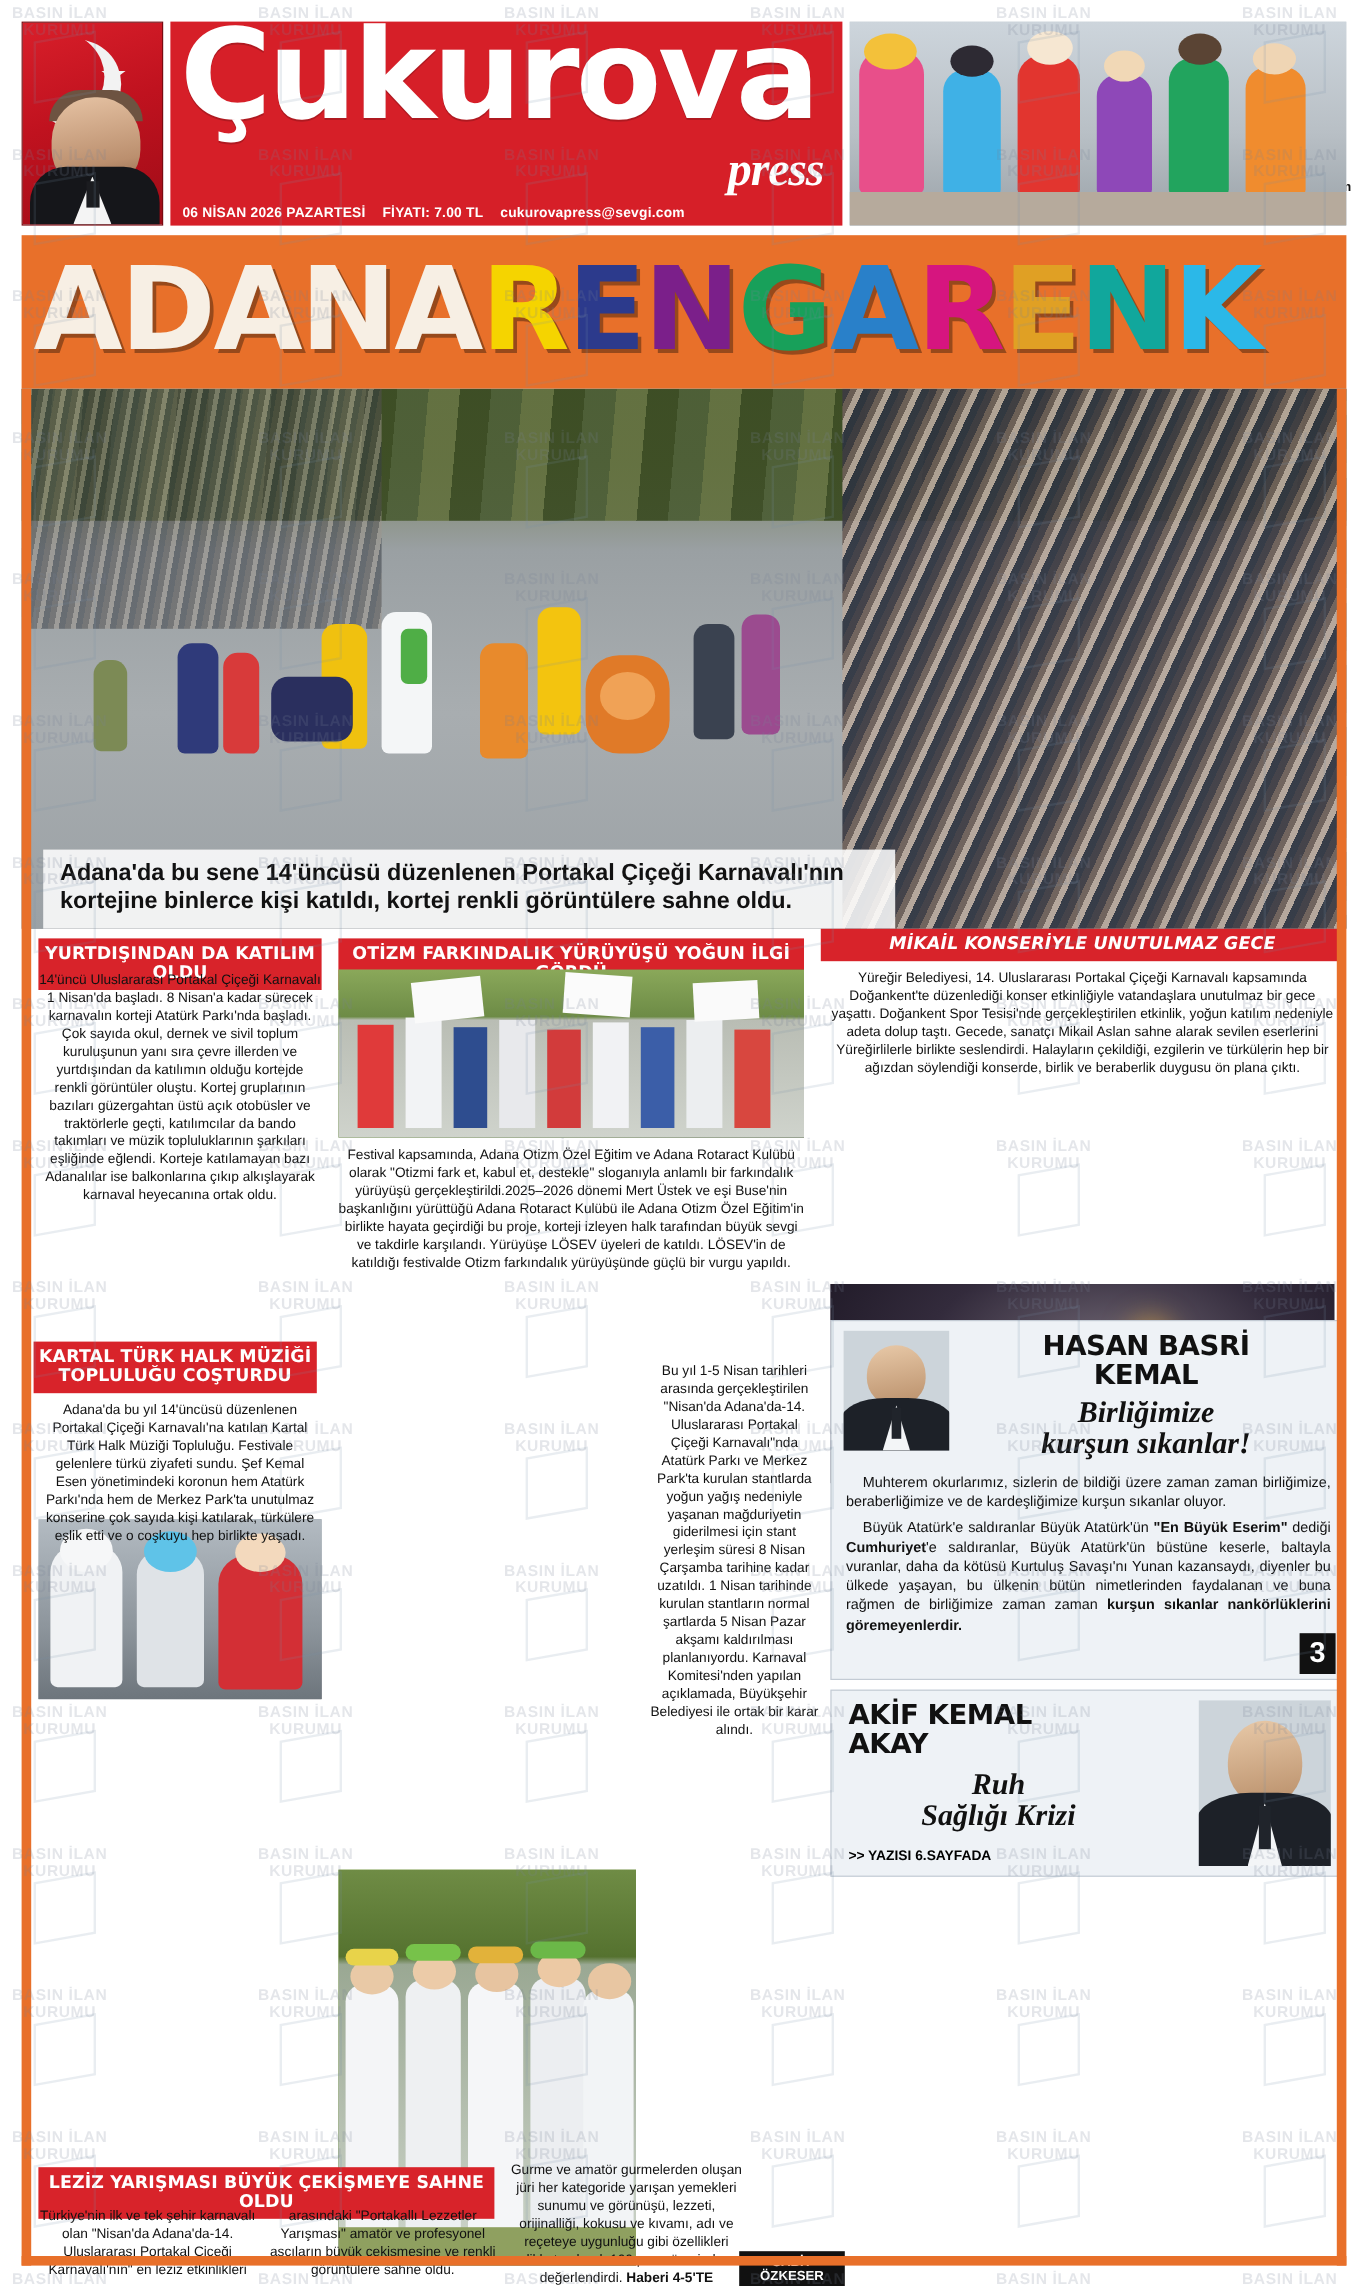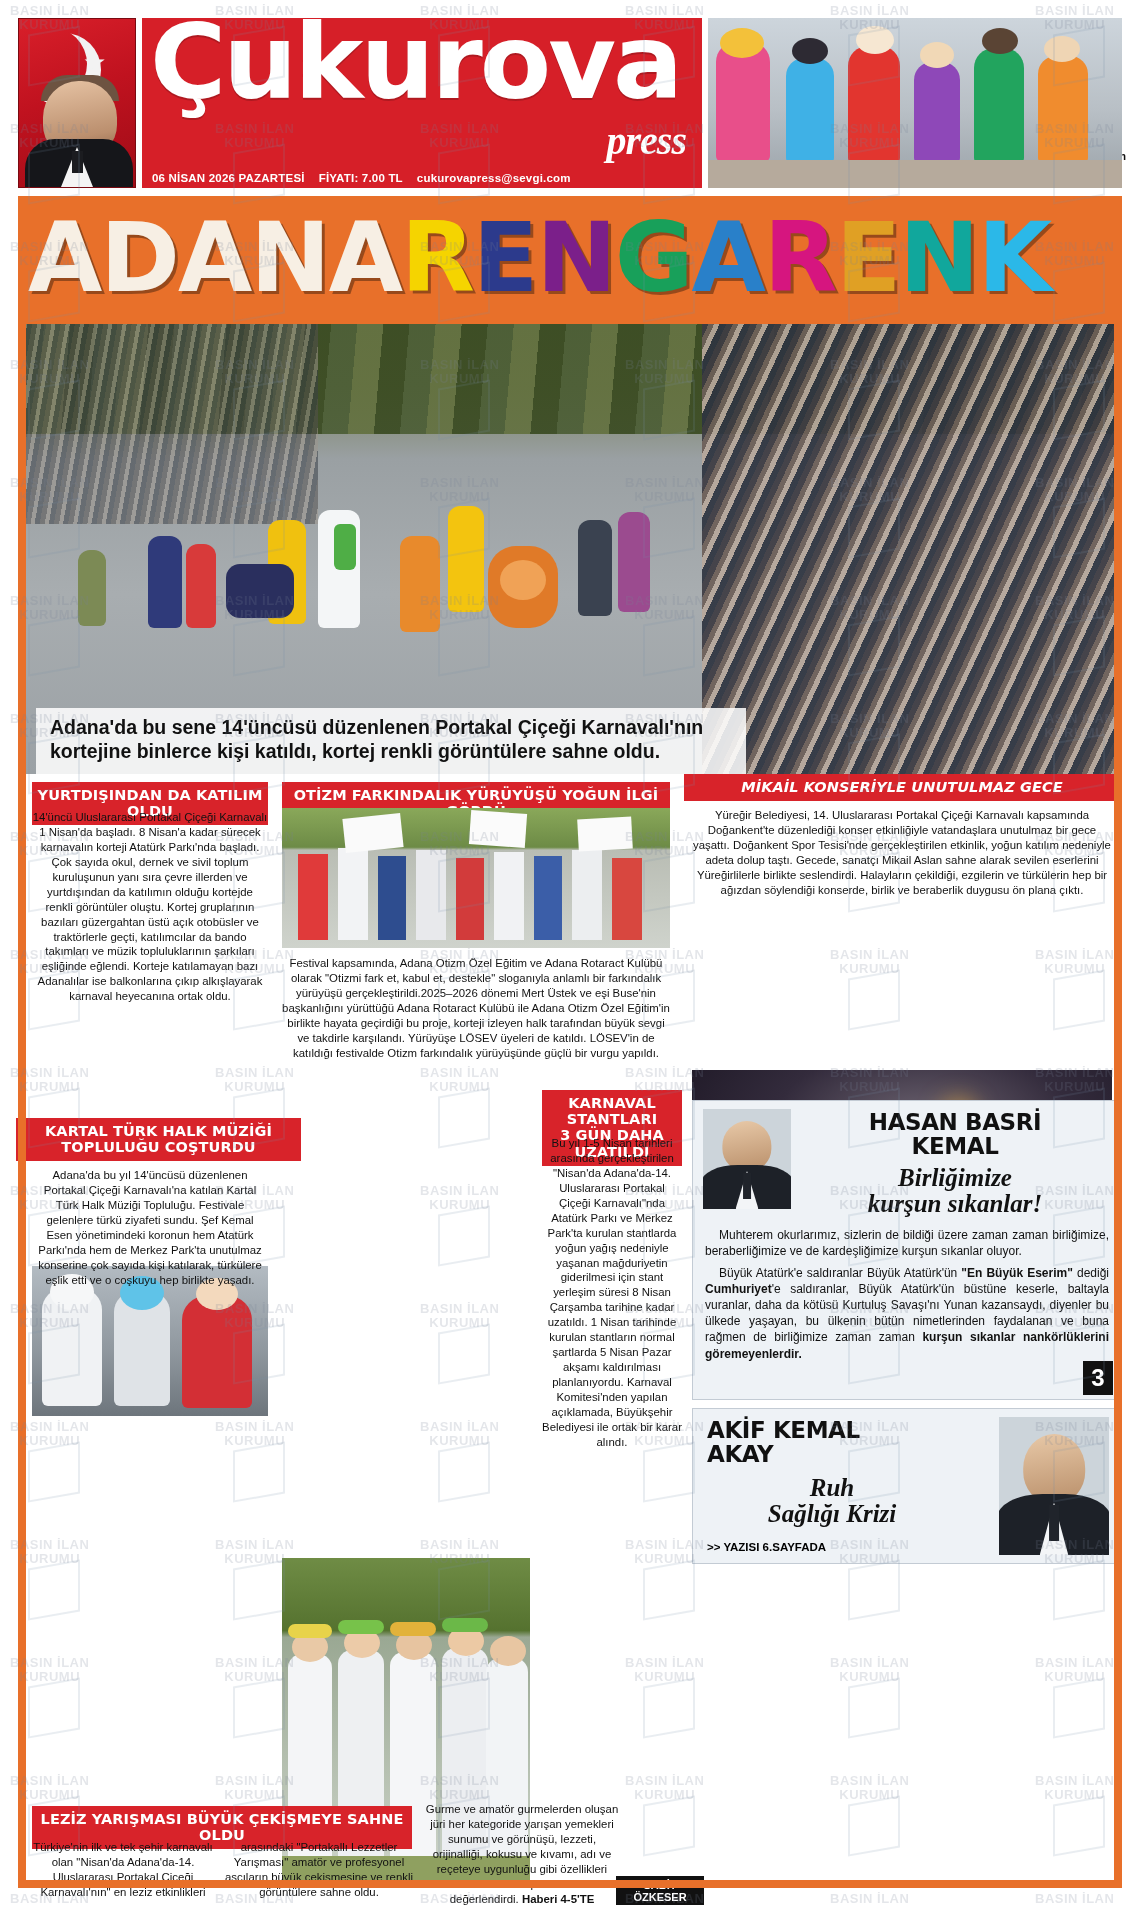--- a/index.html
+++ b/index.html
@@ -229,21 +229,21 @@
   <div class="col photo ph-a" style="left:32px;top:960px;width:236px;height:150px;">
     <div style="position:absolute;inset:0;background:linear-gradient(180deg,#b3bbc2,#8d959c 60%,#6d757c);"></div>
     <div style="position:absolute;left:10px;top:22px;width:60px;height:118px;background:#f0f2f4;border-radius:22px 22px 6px 6px;"></div>
     <div style="position:absolute;left:18px;top:8px;width:44px;height:36px;background:#f6f7f8;border-radius:50%;"></div>
     <div style="position:absolute;left:82px;top:26px;width:56px;height:114px;background:#dfe3e7;border-radius:20px 20px 6px 6px;"></div>
     <div style="position:absolute;left:88px;top:10px;width:44px;height:34px;background:#5fc3e8;border-radius:50%;"></div>
     <div style="position:absolute;left:150px;top:30px;width:70px;height:112px;background:#d32f35;border-radius:24px 24px 6px 6px;"></div>
     <div style="position:absolute;left:164px;top:12px;width:42px;height:32px;background:#f3d9bd;border-radius:50%;"></div>
   </div>
 
-  <div class="col" style="left:16px;top:1118px;width:285px;">
+  <div class="col" style="left:28px;top:1118px;width:236px;">
     <div class="sechead">
       <span>KARTAL TÜRK HALK MÜZİĞİ TOPLULUĞU COŞTURDU</span>
     </div>
   </div>
   <div class="col body-text" style="left:32px;top:1168px;width:236px;">Adana'da bu yıl 14'üncüsü düzenlenen Portakal Çiçeği Karnavalı'na katılan Kartal Türk Halk Müziği Topluluğu. Festivale gelenlere türkü ziyafeti sundu. Şef  Kemal Esen yönetimindeki koronun hem Atatürk Parkı'nda hem de Merkez Park'ta unutulmaz konserine  çok sayıda kişi katılarak, türkülere eşlik etti ve o coşkuyu hep birlikte yaşadı.</div>
 
   <div class="col photo ph-c" style="left:282px;top:1102px;width:248px;height:330px;">
     <div style="position:absolute;inset:0;background:linear-gradient(180deg,#6f8c45 0%,#55722f 22%,#9aa893 24%,#cfd6cc 100%);"></div>
     <div style="position:absolute;left:6px;top:96px;width:44px;height:224px;background:#f4f5f7;border-radius:14px 14px 0 0;"></div>
     <div style="position:absolute;left:10px;top:74px;width:36px;height:30px;background:#e9c9a6;border-radius:50%;"></div>
@@ -255,26 +255,20 @@
     <div style="position:absolute;left:114px;top:72px;width:36px;height:30px;background:#e7c4a0;border-radius:50%;"></div>
     <div style="position:absolute;left:108px;top:64px;width:46px;height:14px;background:#e2b23a;border-radius:10px;"></div>
     <div style="position:absolute;left:160px;top:90px;width:46px;height:230px;background:#eceef1;border-radius:14px 14px 0 0;"></div>
     <div style="position:absolute;left:166px;top:68px;width:36px;height:30px;background:#ecc9a4;border-radius:50%;"></div>
     <div style="position:absolute;left:160px;top:60px;width:46px;height:14px;background:#6bb848;border-radius:10px;"></div>
     <div style="position:absolute;left:204px;top:100px;width:42px;height:220px;background:#f2f4f6;border-radius:14px 14px 0 0;"></div>
     <div style="position:absolute;left:208px;top:78px;width:36px;height:30px;background:#e8c6a2;border-radius:50%;"></div>
     <div style="position:absolute;left:0;bottom:0;width:248px;height:32px;background:#8fa060;"></div>
   </div>
 
-  <div class="col" style="left:542px;top:1090px;width:140px;">
-    <div class="sechead">
-      <div>KARNAVAL STANTLARI</div>
-      <div>3 GÜN DAHA UZATILDI</div>
-    </div>
-  </div>
   <div class="col body-text" style="left:542px;top:1136px;width:140px;">Bu yıl 1-5 Nisan tarihleri arasında gerçekleştirilen "Nisan'da Adana'da-14. Uluslararası Portakal Çiçeği Karnavalı"nda Atatürk Parkı ve Merkez Park'ta kurulan stantlarda yoğun yağış nedeniyle yaşanan mağduriyetin giderilmesi için stant yerleşim süresi 8 Nisan Çarşamba tarihine kadar uzatıldı. 1 Nisan tarihinde kurulan stantların normal şartlarda 5 Nisan Pazar akşamı kaldırılması planlanıyordu. Karnaval Komitesi'nden yapılan açıklamada, Büyükşehir Belediyesi ile ortak bir karar alındı.</div>
 
   <div class="colbox" style="left:692px;top:1100px;width:428px;height:300px;">
     <div class="colname" style="position:absolute;left:104px;top:10px;width:316px;">
       <div>HASAN BASRİ</div>
       <div>KEMAL</div>
     </div>
     <div class="avatarbox" style="position:absolute;left:10px;top:8px;width:88px;height:100px;">
       <div class="av-head"></div>
         <div class="av-suit"></div>

